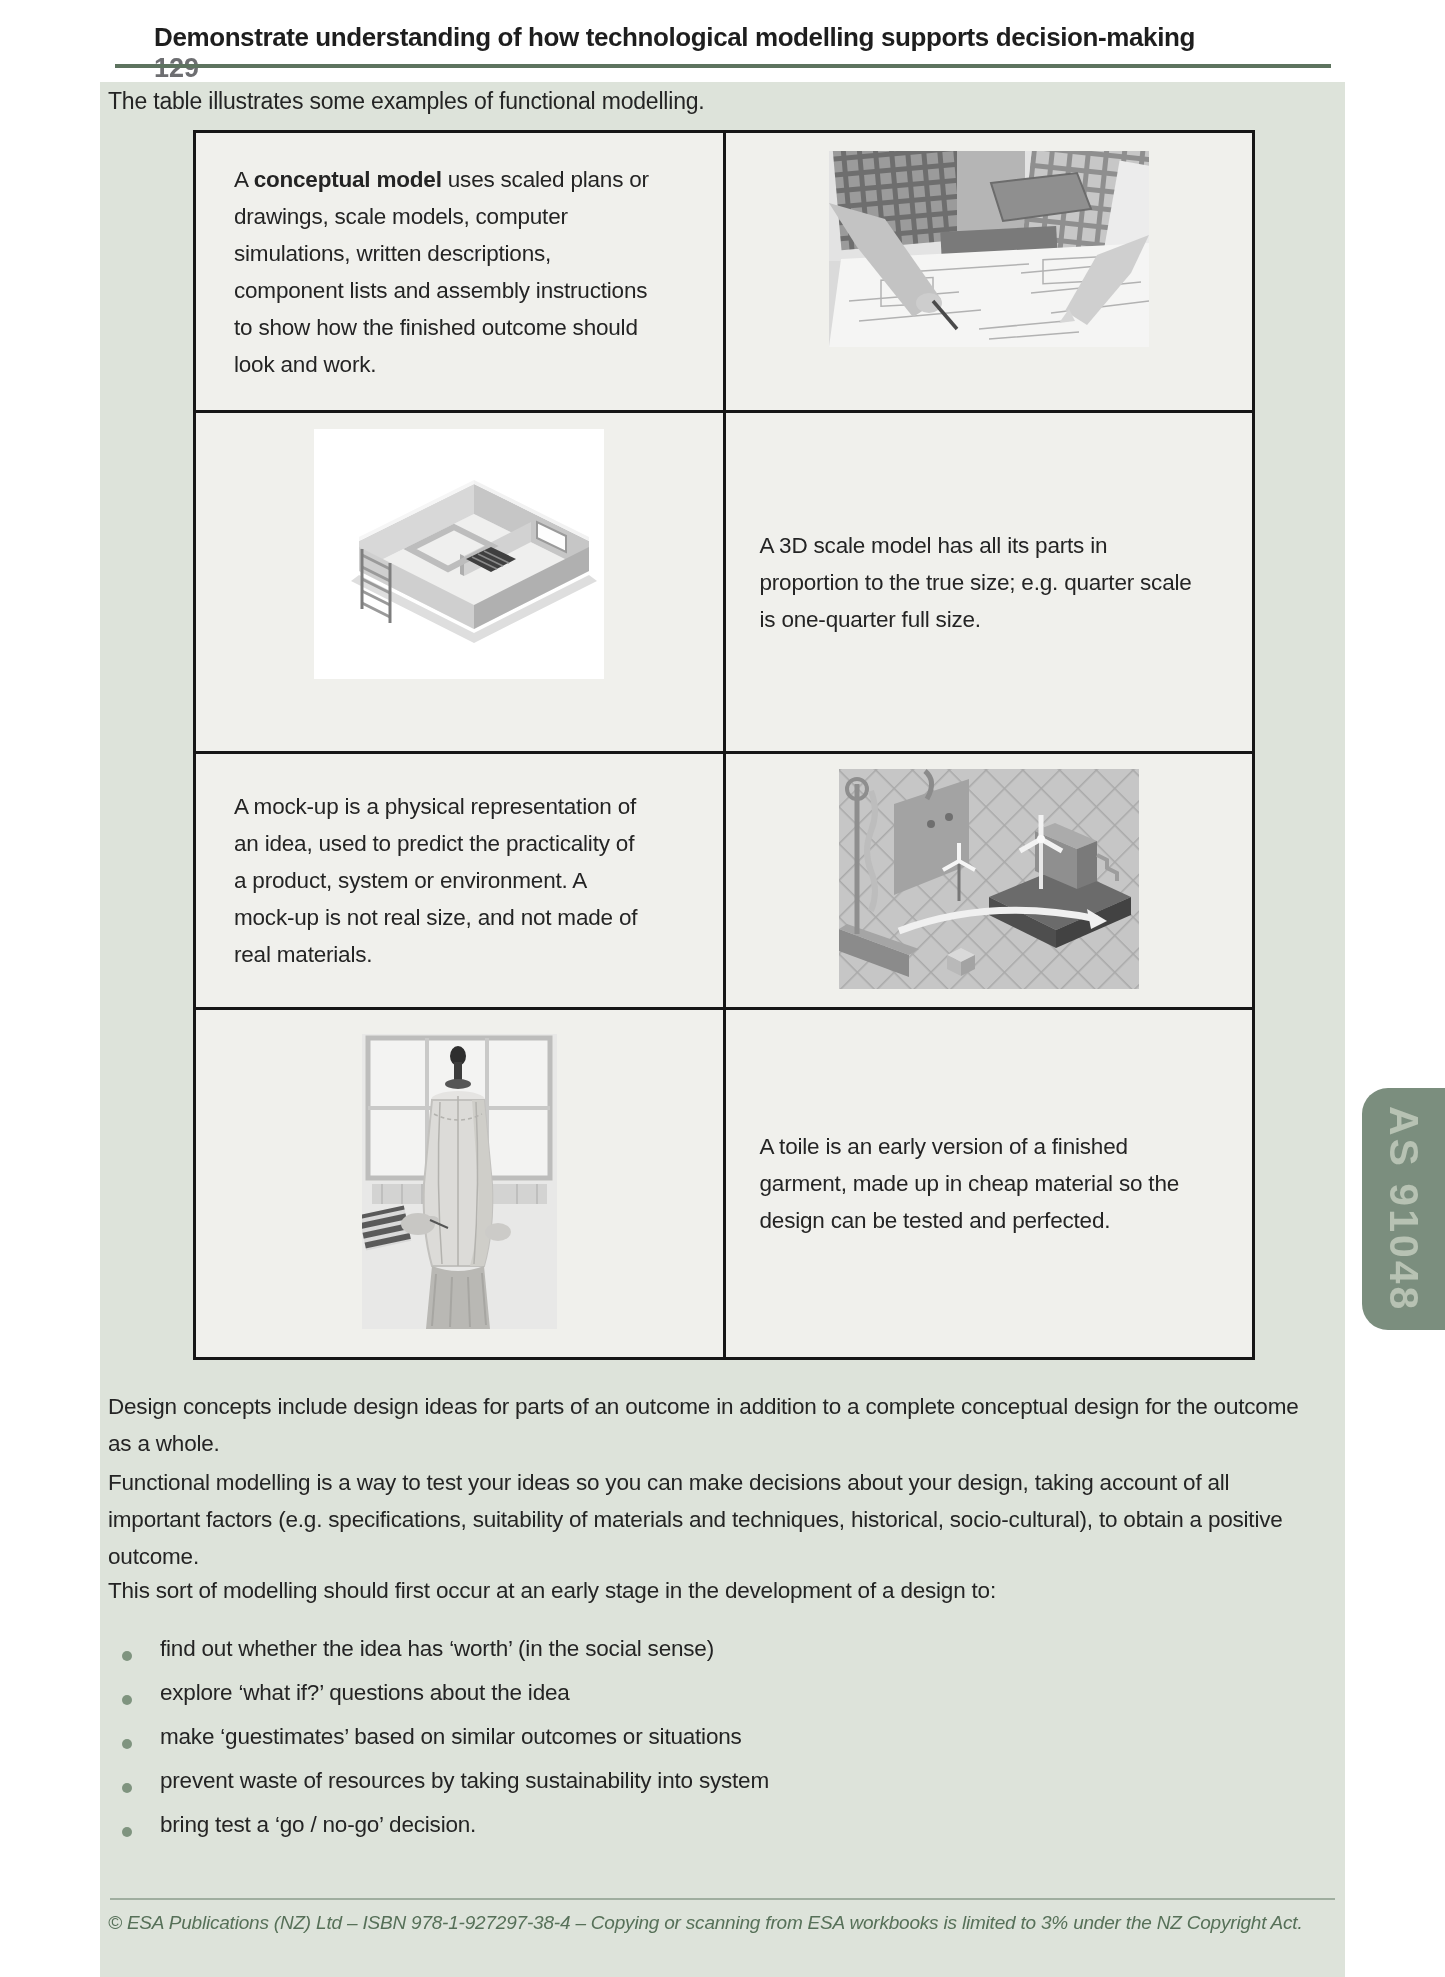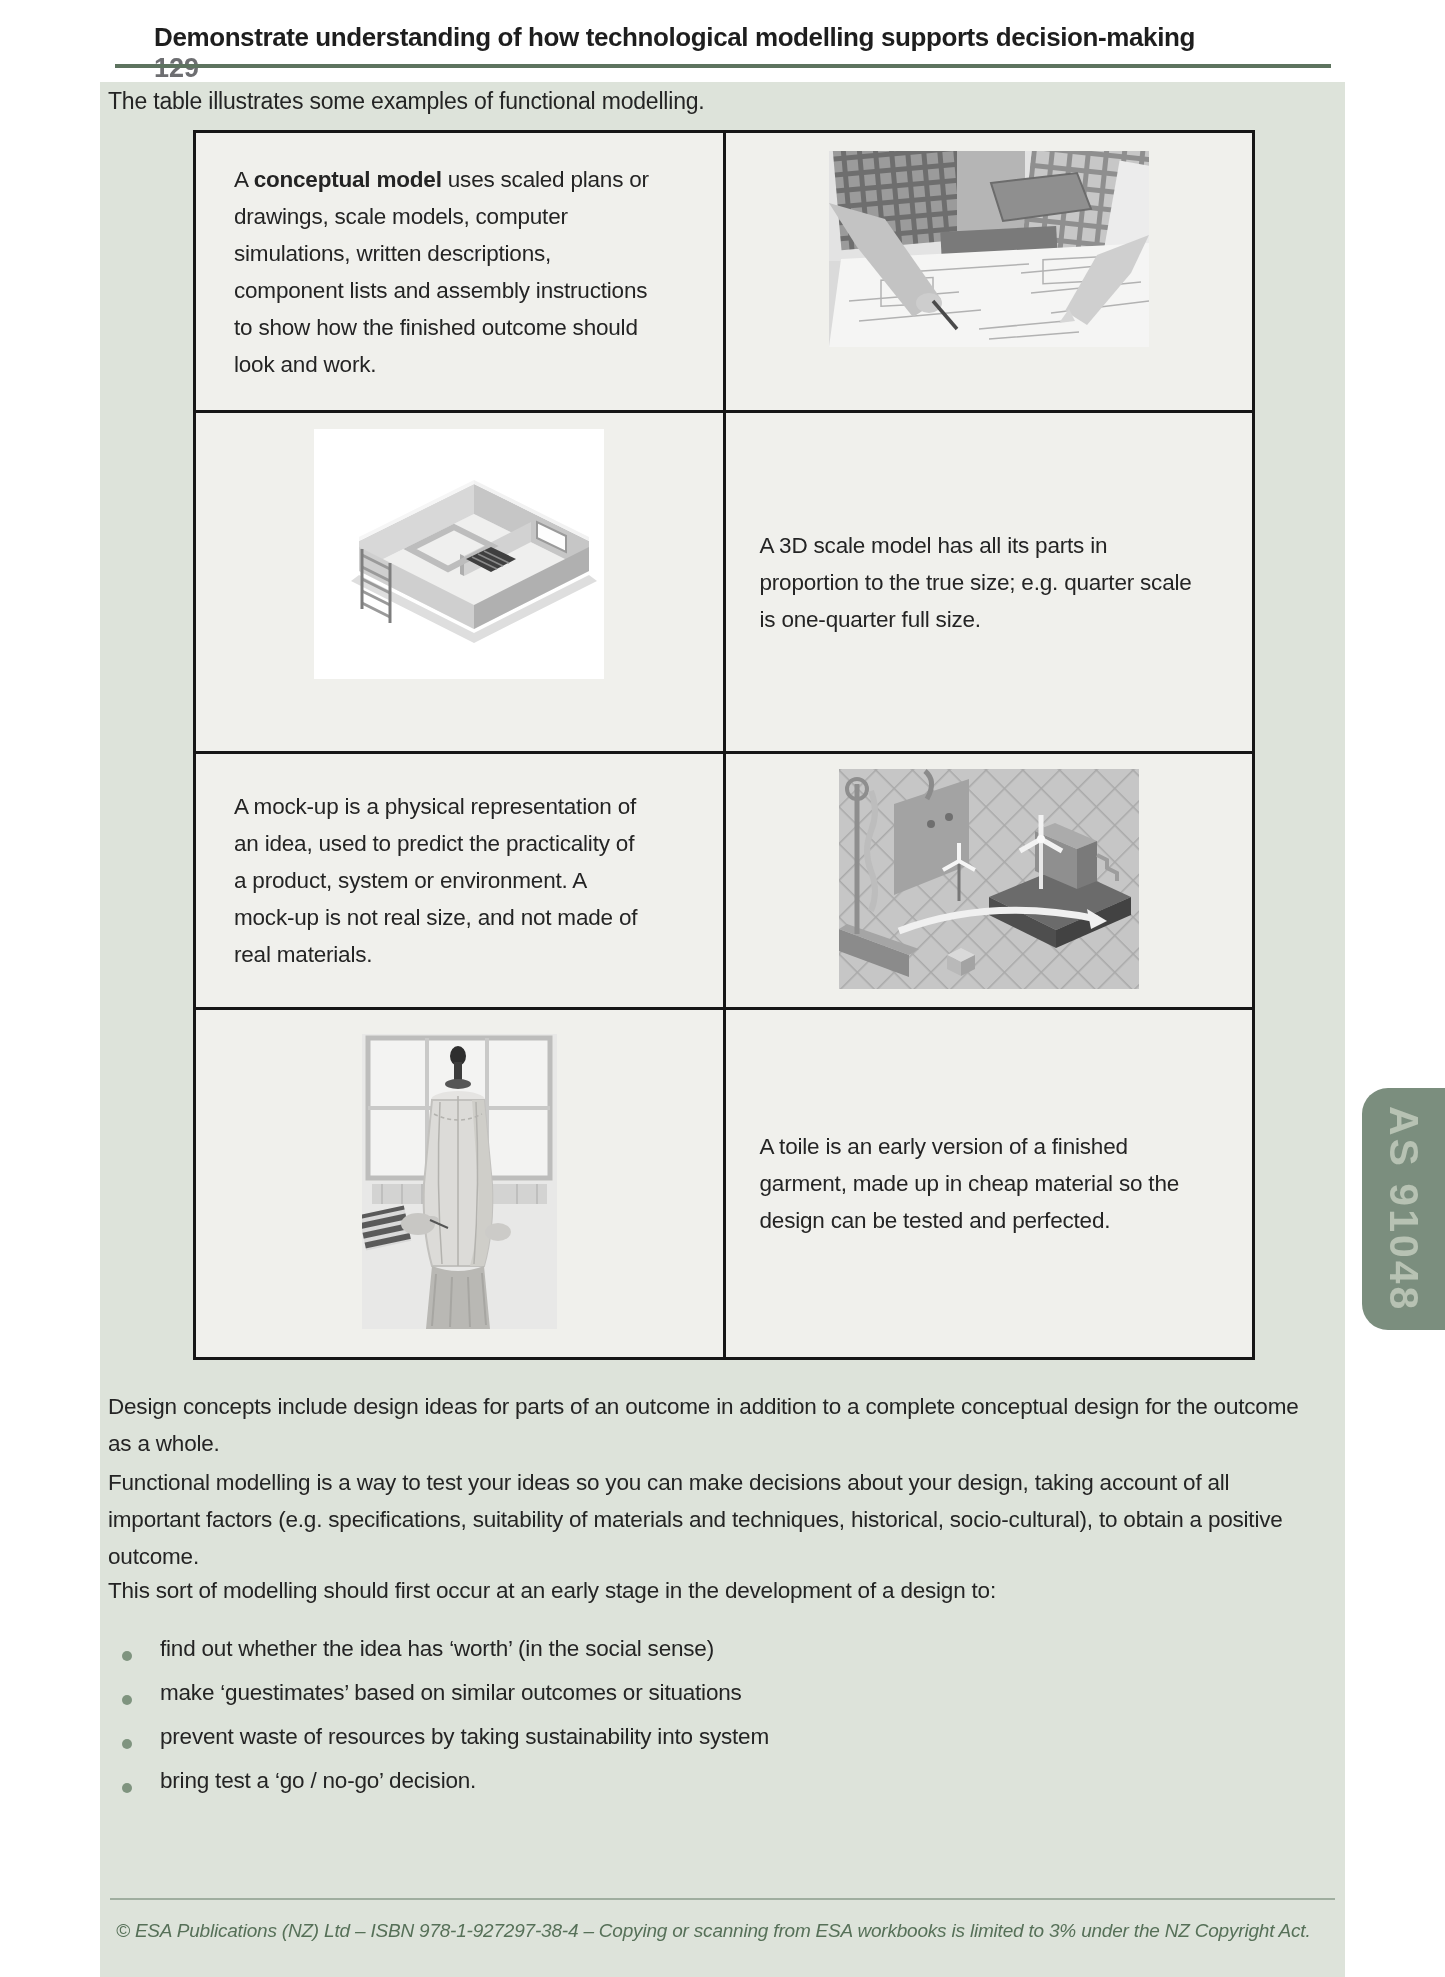--- a/index.html
+++ b/index.html
@@ -28,21 +28,21 @@
   .photo2{background:#ffffff;}
   
   .body-p{position:absolute;left:8px;width:1205px;margin:0;font-size:22.5px;line-height:37px;letter-spacing:-0.2px;color:#242424;}
   .p1{top:1306px;} .p2{top:1382px;} .p3{top:1490px;}
   
   .bullets{position:absolute;left:8px;top:1548px;width:1205px;margin:0;padding:0;list-style:none;}
   .bullets li{display:flex;align-items:center;margin-bottom:7px;font-size:22.5px;line-height:37px;letter-spacing:-0.2px;color:#242424;}
   .dot{flex:0 0 auto;width:10px;height:10px;border-radius:50%;background:var(--bullet,#7f947f);margin:14px 28px 0 14px;}
   
   .footer-rule{position:absolute;left:10px;top:1816px;width:1225px;height:2px;background:#9fae9f;}
-  .footer{position:absolute;left:8px;top:1830px;width:1220px;margin:8px;font-size:19px;font-style:italic;
+  .footer{position:absolute;left:8px;top:1830px;width:1220px;margin:0;font-size:19px;font-style:italic;
           color:var(--footer-text,#567058);letter-spacing:-0.2px;}
   
   .side-tab{position:absolute;left:1362px;top:1088px;width:83px;height:242px;background:var(--tab-bg,#7b8e7e);
             border-radius:26px 0 0 26px;display:flex;align-items:center;justify-content:center;}
   .side-tab .tab-text{writing-mode:vertical-rl;font-size:41px;font-weight:bold;letter-spacing:3px;
             color:var(--tab-text,#b7c2b3);white-space:nowrap;}
 </style>
 </head>
 <body>
 
@@ -257,20 +257,24 @@
     <p class="body-p p2">Functional modelling is a way to test your ideas so you can make decisions about your design, taking account of all important factors (e.g. specifications, suitability of materials and techniques, historical, socio-cultural), to obtain a positive outcome.</p>
     <p class="body-p p3">This sort of modelling should first occur at an early stage in the development of a design to:</p>
 
     <ul class="bullets">
       <li>
           <span class="dot"></span>
           <span class="li-text">find out whether the idea has ‘worth’ (in the social sense)</span>
         </li>
       <li>
           <span class="dot"></span>
+          <span class="li-text">explore ‘what if?’ questions about the idea</span>
+        </li>
+      <li>
+          <span class="dot"></span>
           <span class="li-text">make ‘guestimates’ based on similar outcomes or situations</span>
         </li>
       <li>
           <span class="dot"></span>
           <span class="li-text">prevent waste of resources by taking sustainability into system</span>
         </li>
       <li>
           <span class="dot"></span>
           <span class="li-text">bring test a ‘go / no-go’ decision.</span>
         </li>

